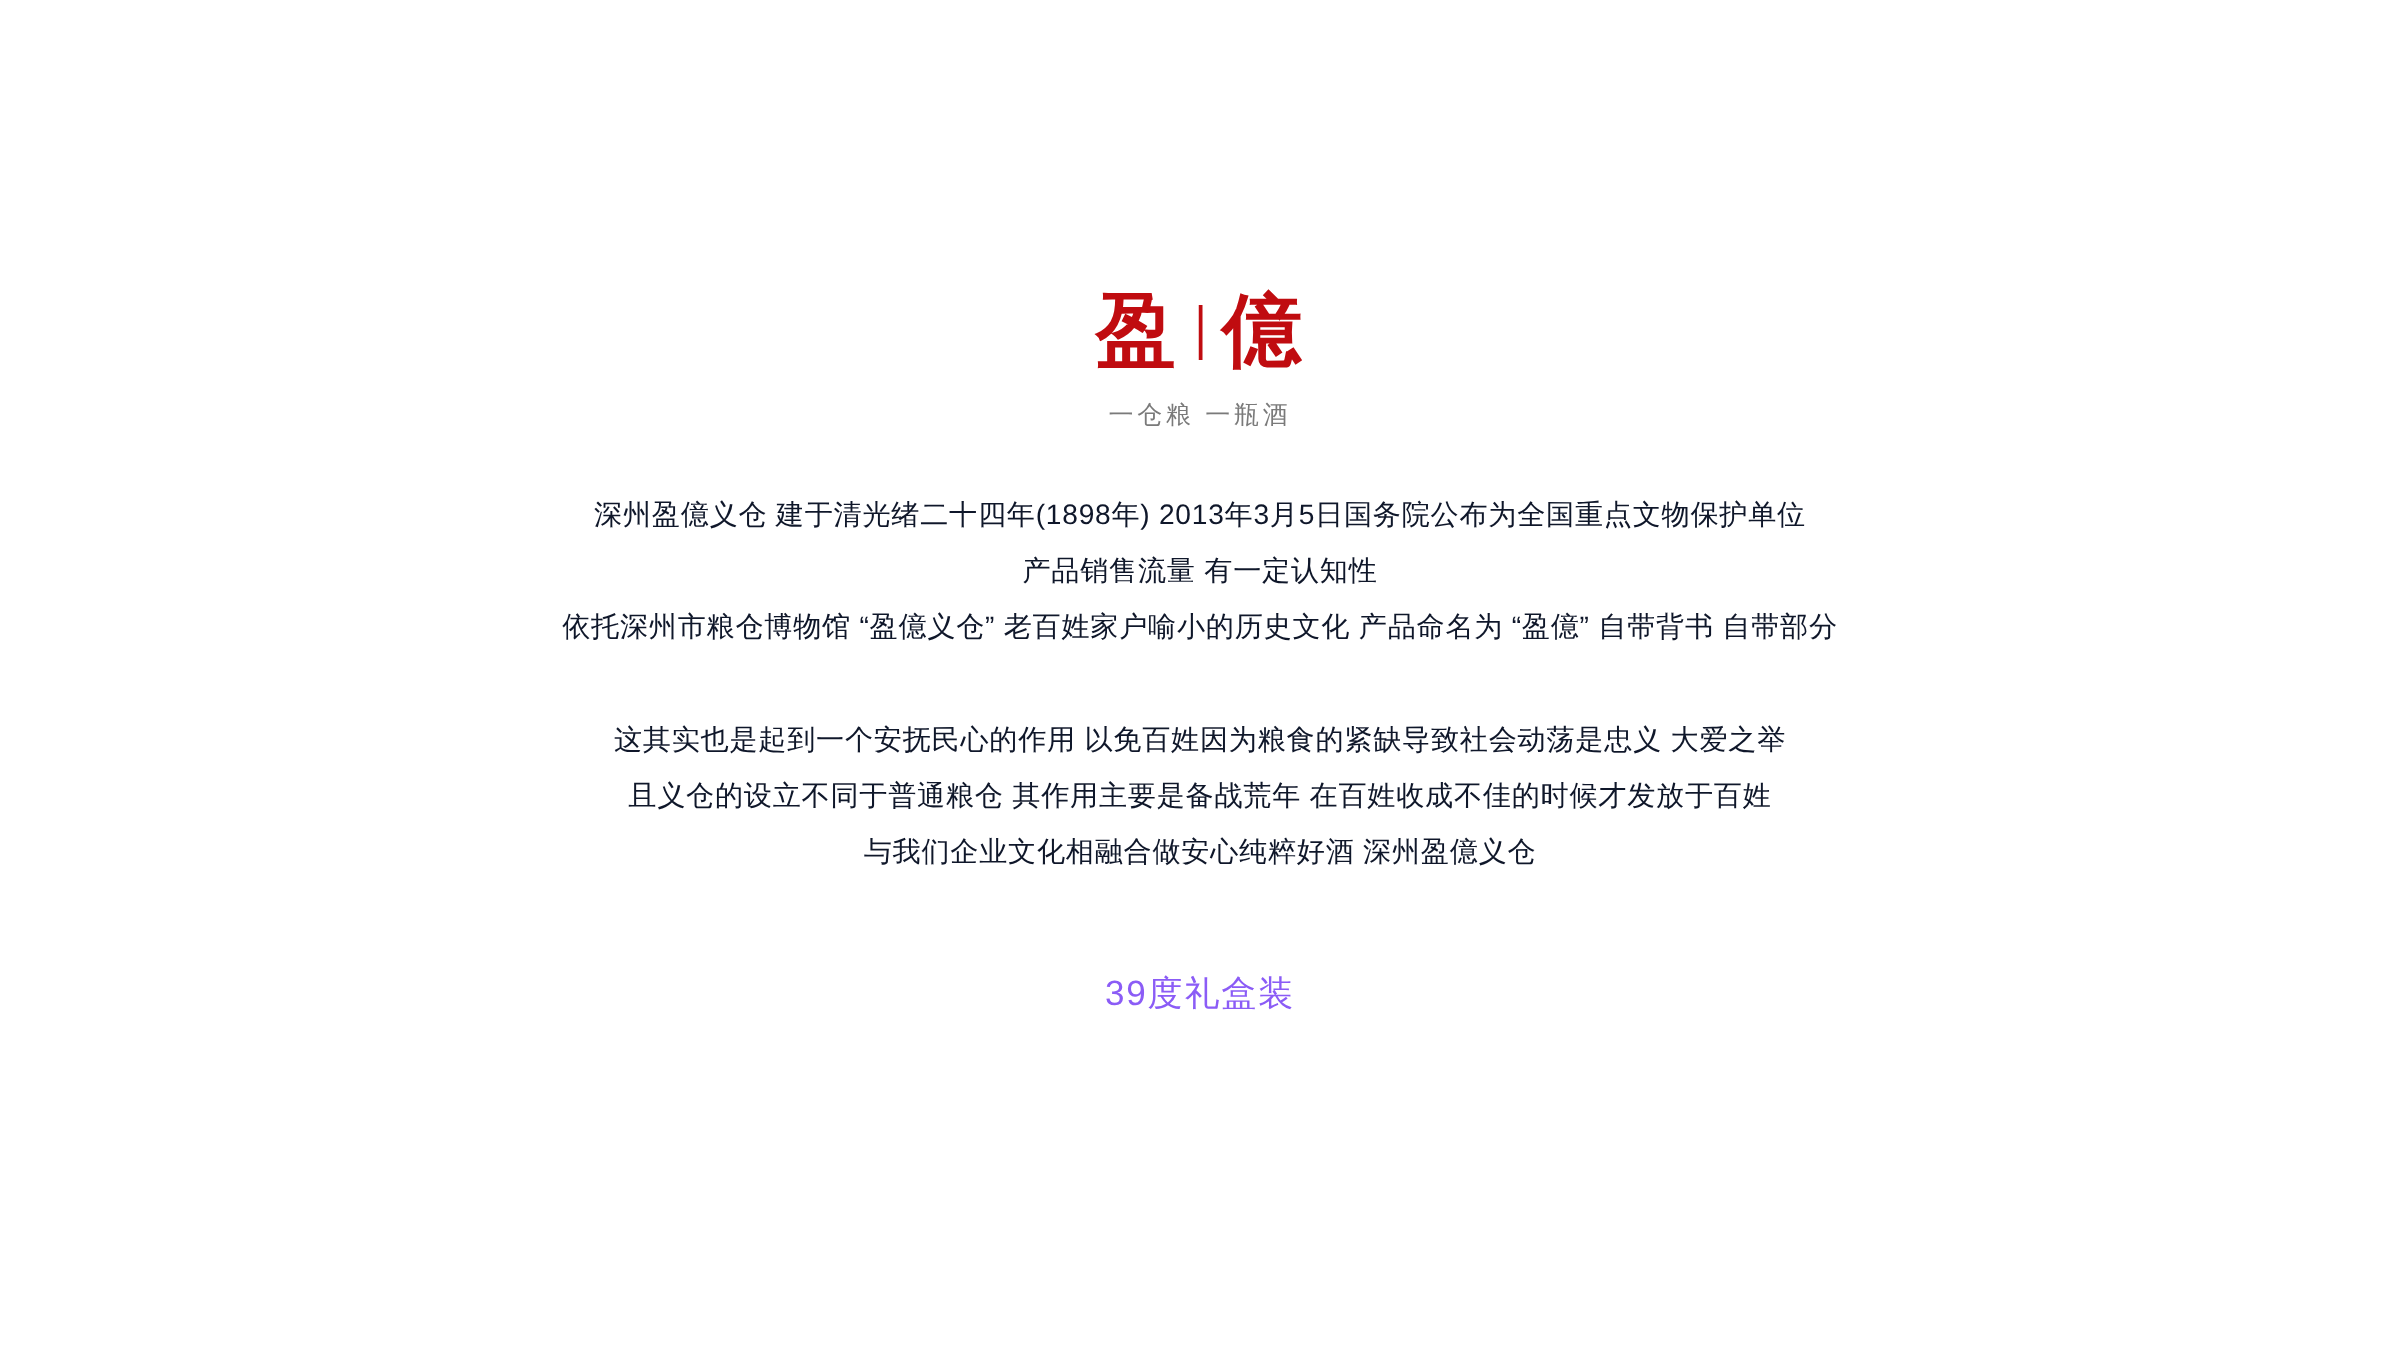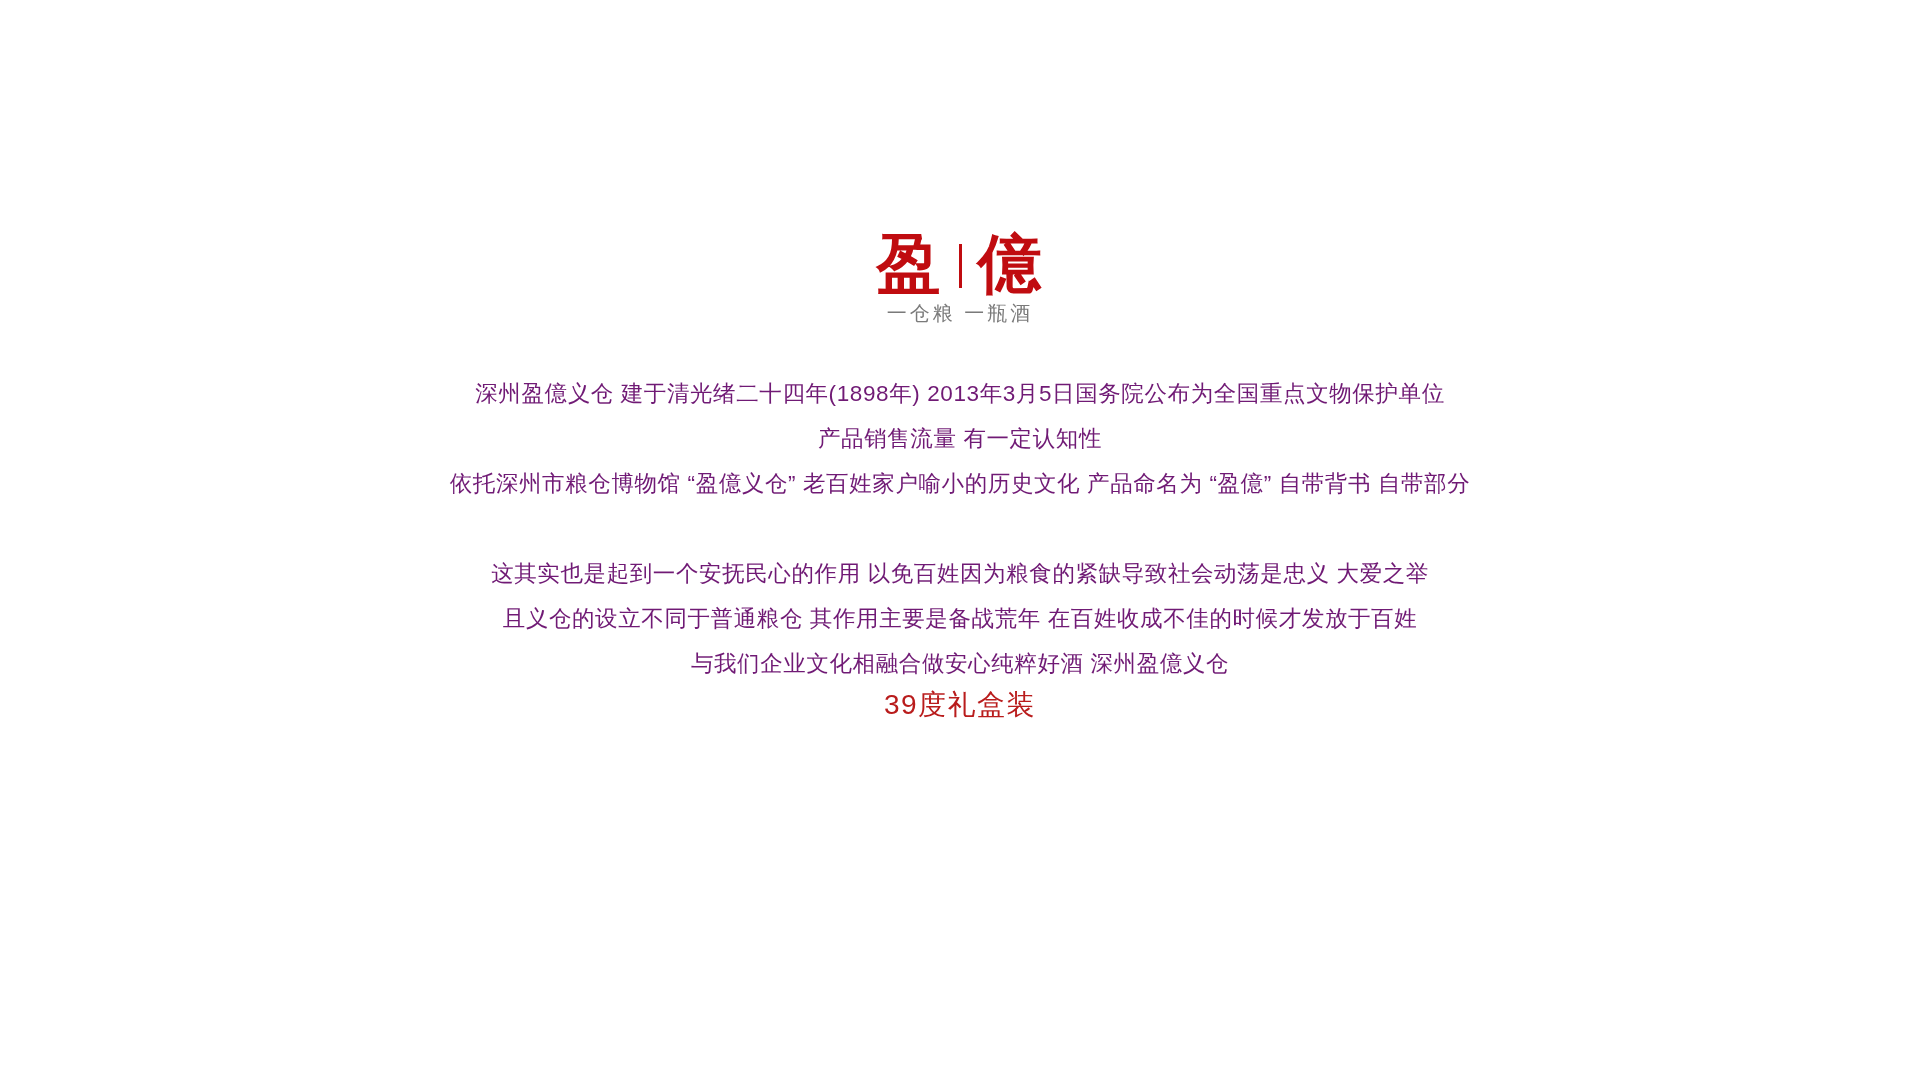--- a/index.html
+++ b/index.html
@@ -43,49 +43,50 @@
     display: inline-block;
     width: 3px;
     height: 44px;
     background: #c00c10;
     margin: 0 16px;
     position: relative;
     top: 2px;
   }
 
   .tagline {
-    margin-top: 4px;
+    margin-top: 22px;
     font-size: 20px;
     color: #7a7a7a;
     letter-spacing: 3px;
     font-weight: 400;
   }
 
   
   .para {
     width: 1300px;
     text-align: center;
-    color: #701a75;
+    color: #0f172a;
     font-size: 22.5px;
     line-height: 45px;
     letter-spacing: 0.6px;
   }
   .para.first {
     margin-top: 44px;
   }
   .para.second {
     margin-top: 45px;
   }
   .para p {
     margin: 0;
   }
 
   .footer-note {
+    margin-top: 72px;
     font-size: 28px;
-    color: #b91c1c;
+    color: #8b5cf6;
     letter-spacing: 1.5px;
   }
 </style>
 </head>
 <body>
 
 <div class="page">
 
   <div class="brand">
     <span class="brand-char">盈</span>

